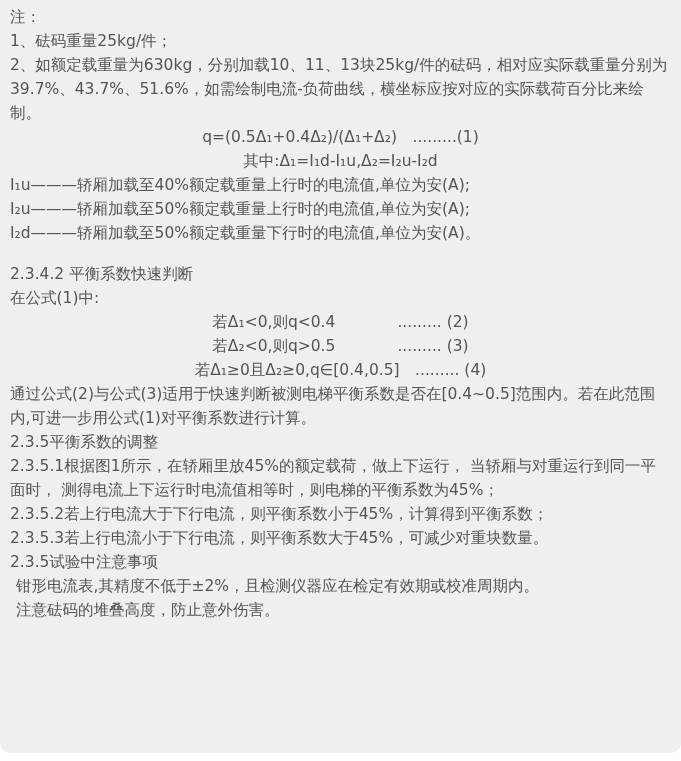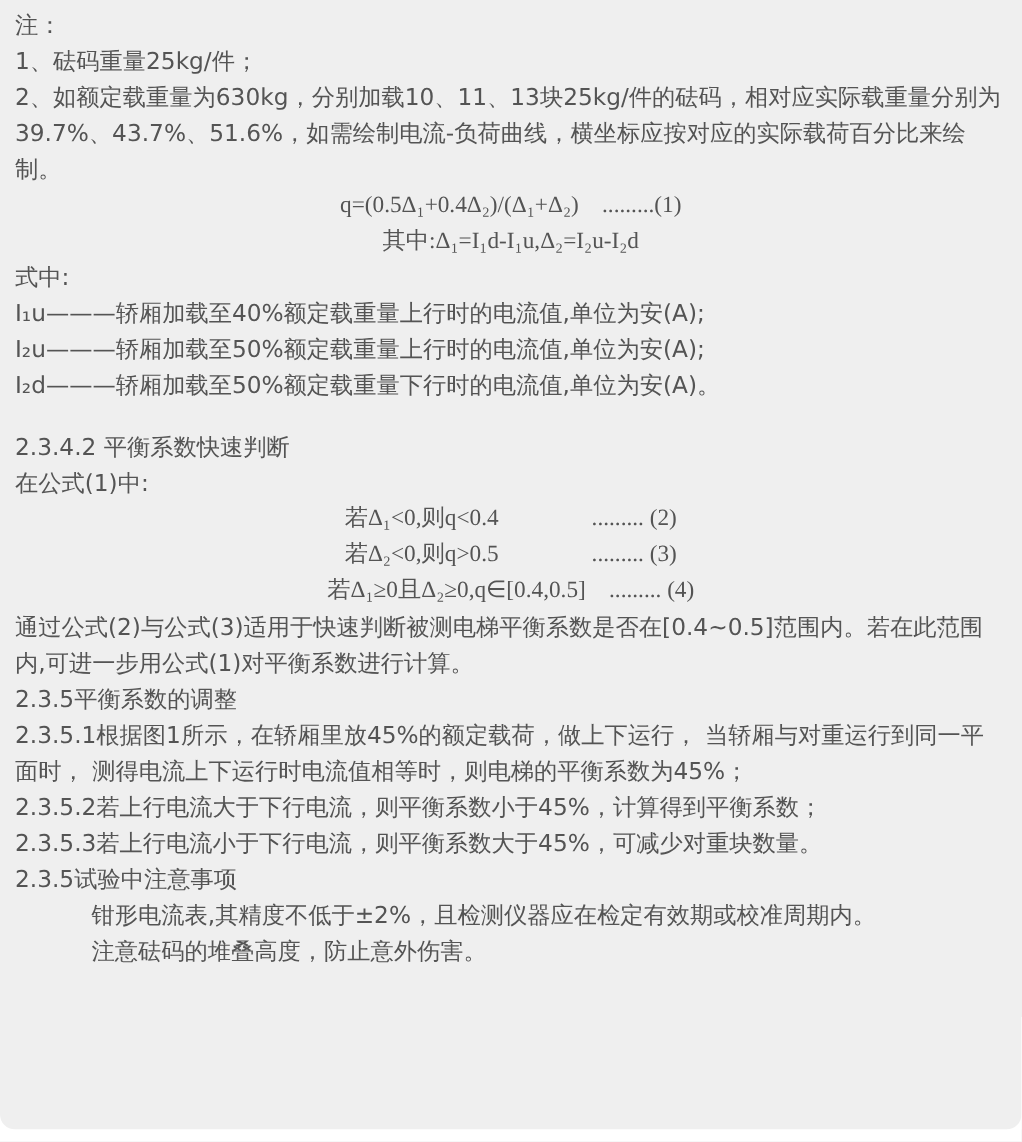--- a/index.html
+++ b/index.html
@@ -18,35 +18,34 @@
     overflow: hidden;
     color: #545454;
     font-size: 15.5px;
   }
   .line {
     line-height: 24px;
     min-height: 24px;
     white-space: pre-wrap;
     word-break: break-word;
   }
-  .line.center { text-align: center; font-family: Liberation Serif, serif; }
-  .line.indent { padding-left: 6px; margin-left: 45px; }
+  .line.center { text-align: center; }
+  .line.indent { padding-left: 6px; }
   .line.spacer { height: 17px; min-height: 17px; }
 </style>
 </head>
 <body style="background: rgb(255, 255, 255);">
 
 <div class="panel" style="background: rgb(239, 239, 239); color: rgb(84, 84, 84);">
   <div>
       <div class="line p">注：</div>
       <div class="line p">1、砝码重量25kg/件；</div>
       <div class="line p">2、如额定载重量为630kg，分别加载10、11、13块25kg/件的砝码，相对应实际载重量分别为39.7%、43.7%、51.6%，如需绘制电流-负荷曲线，横坐标应按对应的实际载荷百分比来绘制。</div>
       <div class="line center">q=(0.5Δ₁+0.4Δ₂)/(Δ₁+Δ₂)　.........(1)</div>
       <div class="line center">其中:Δ₁=I₁d-I₁u,Δ₂=I₂u-I₂d</div>
-      <div class="line p">式中:</div>
       <div class="line p">I₁u———轿厢加载至40%额定载重量上行时的电流值,单位为安(A);</div>
       <div class="line p">I₂u———轿厢加载至50%额定载重量上行时的电流值,单位为安(A);</div>
       <div class="line p">I₂d———轿厢加载至50%额定载重量下行时的电流值,单位为安(A)。</div>
       <div class="line spacer"></div>
       <div class="line p">2.3.4.2 平衡系数快速判断</div>
       <div class="line p">在公式(1)中:</div>
       <div class="line center">若Δ₁&lt;0,则q&lt;0.4　　　　......... (2)</div>
       <div class="line center">若Δ₂&lt;0,则q&gt;0.5　　　　......... (3)</div>
       <div class="line center">若Δ₁≥0且Δ₂≥0,q∈[0.4,0.5]　......... (4)</div>
       <div class="line p">通过公式(2)与公式(3)适用于快速判断被测电梯平衡系数是否在[0.4~0.5]范围内。若在此范围内,可进一步用公式(1)对平衡系数进行计算。</div>

